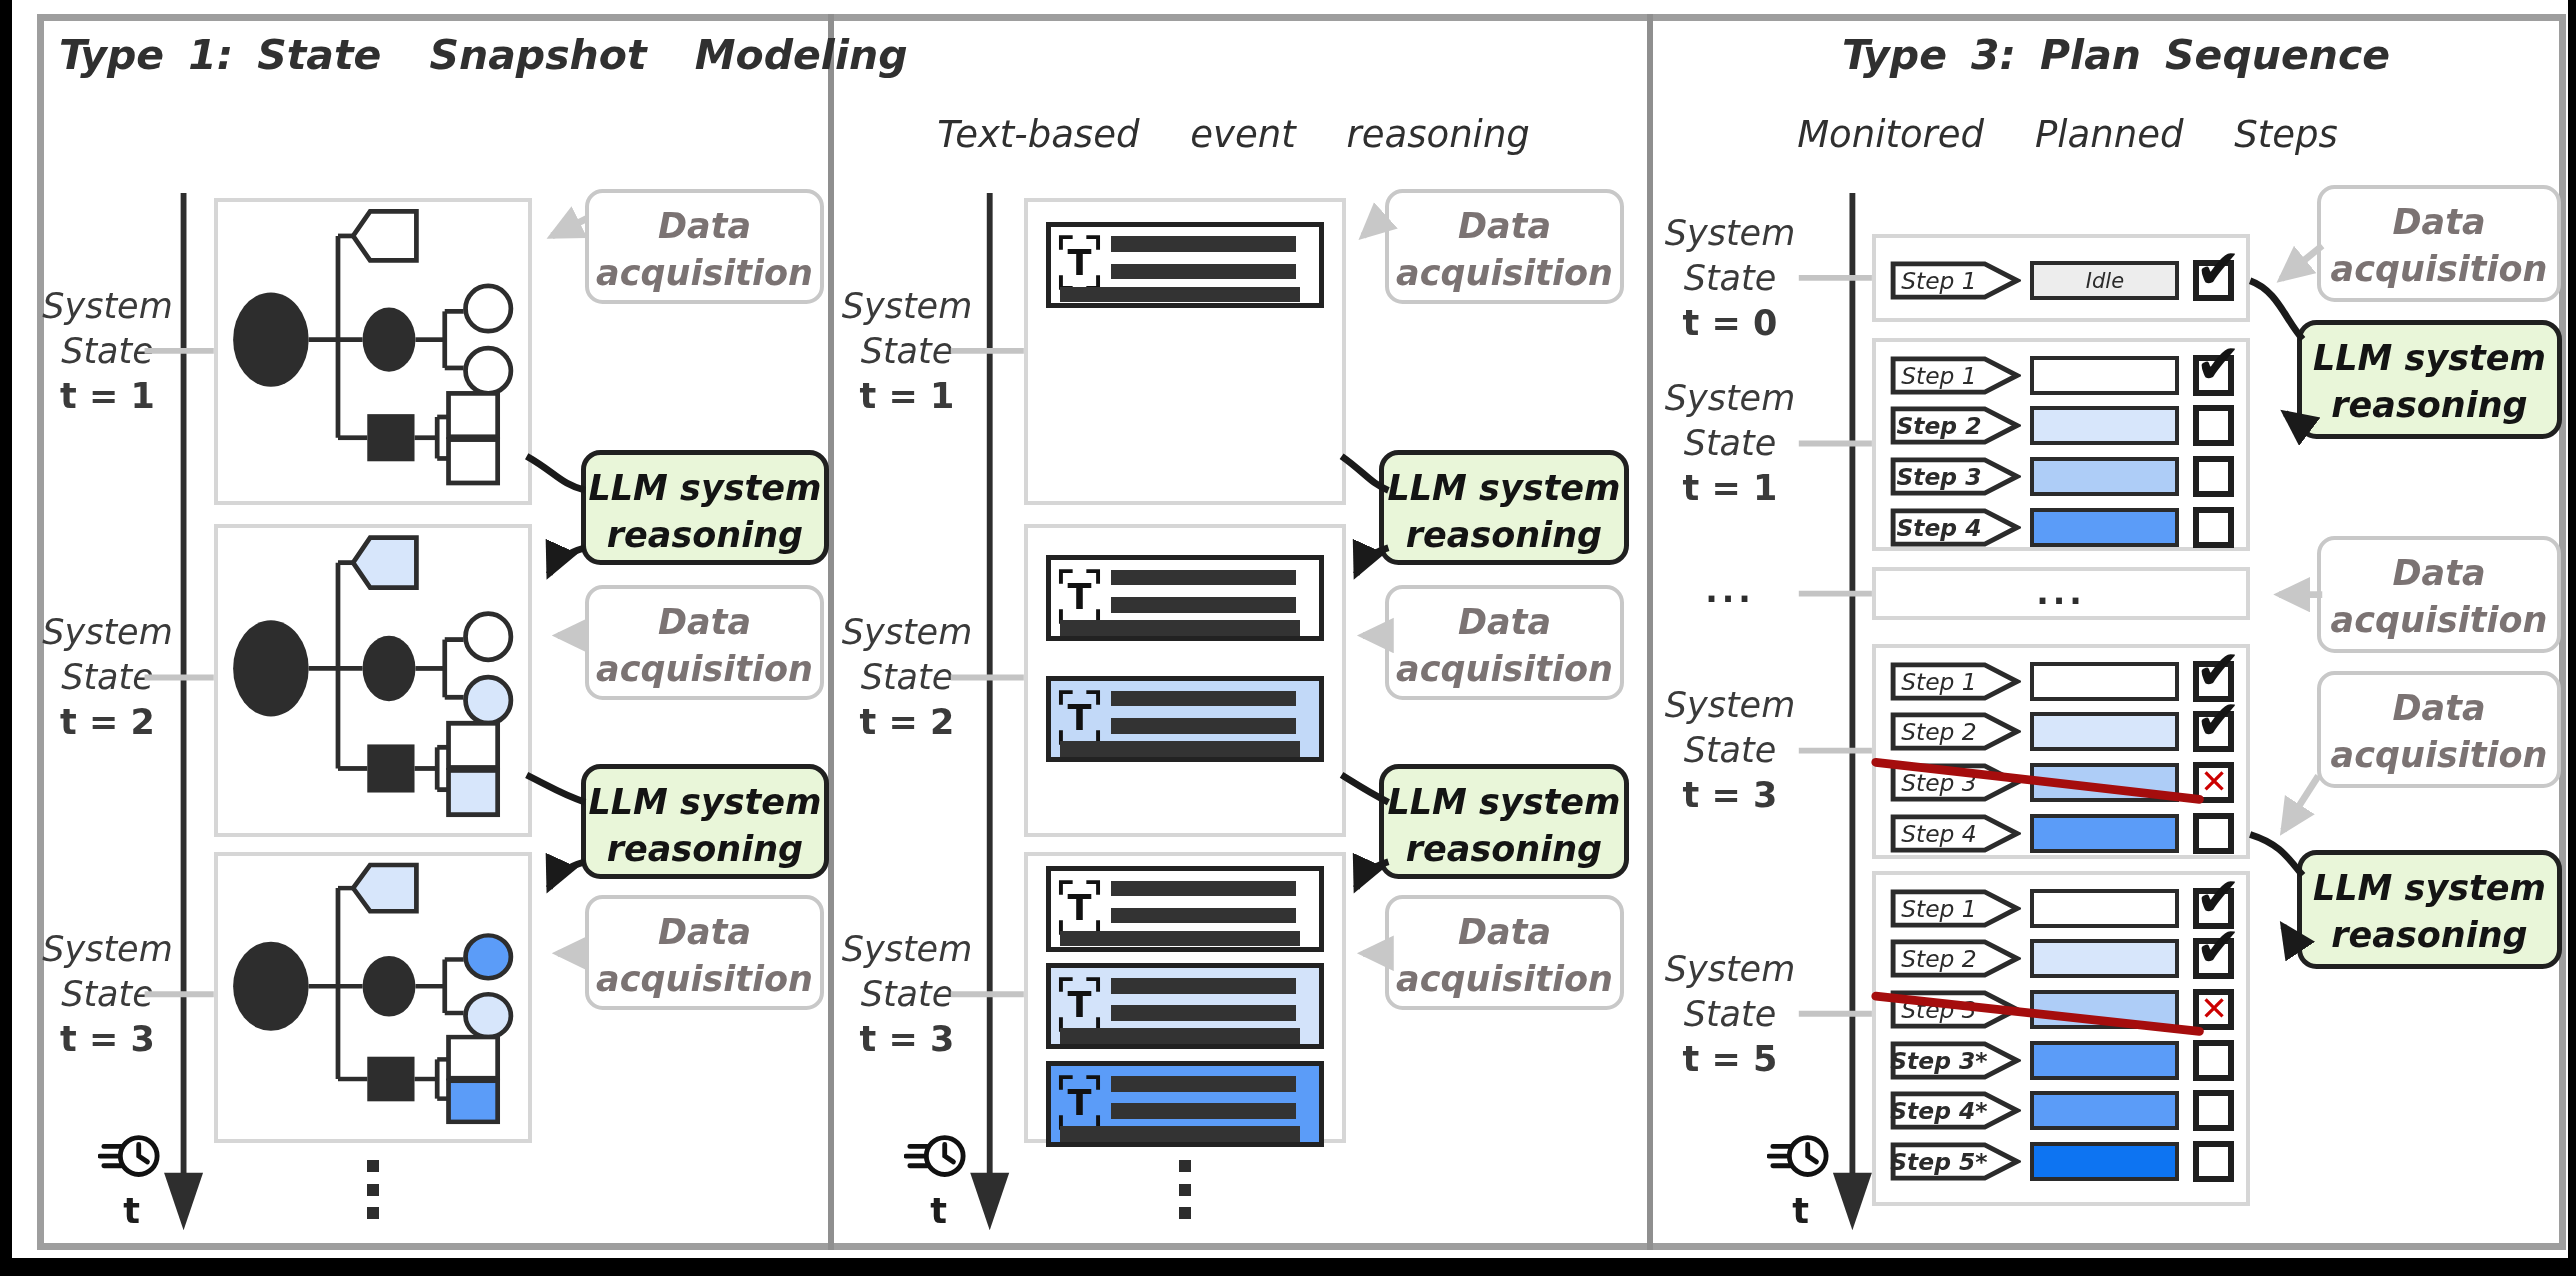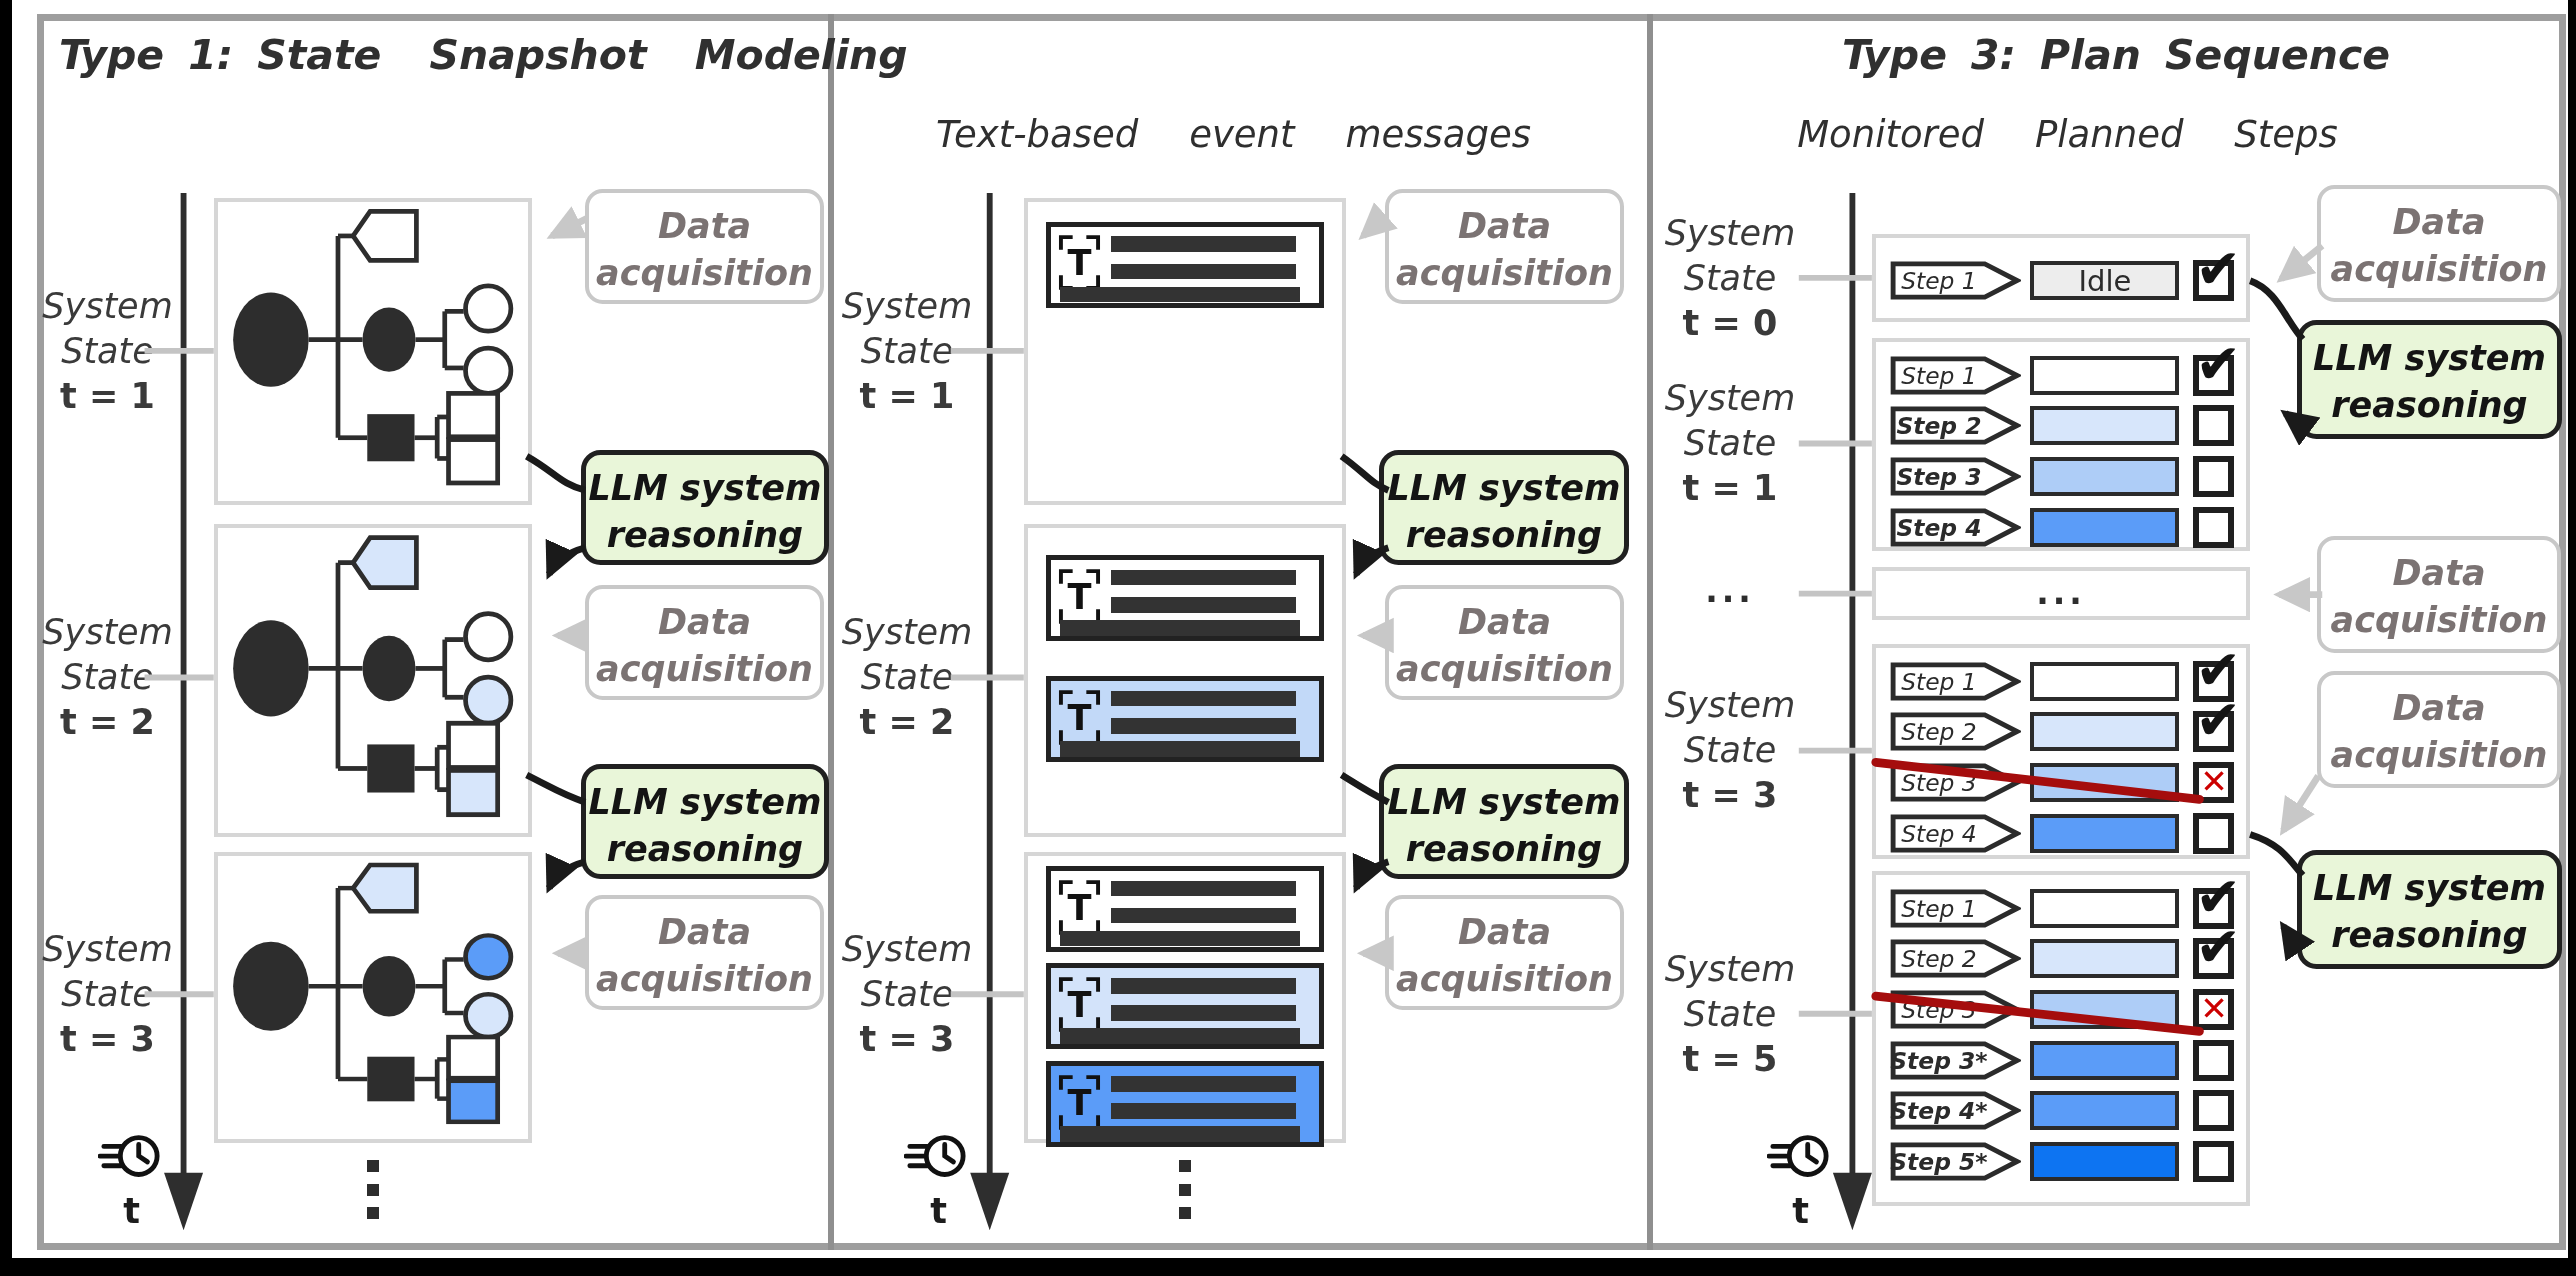--- a/index.html
+++ b/index.html
@@ -21,21 +21,21 @@
         line-height:47px;padding-top:9.8px;}
   .note.green{background:#e9f6d9;border:5.9px solid #202020;border-radius:19.5px;color:#141414;}
   .axis-t{position:absolute;font-size:35px;font-weight:bold;color:#1d1d1d;text-align:center;width:49px;}
   .vdots{position:absolute;width:11.7px;height:11.7px;background:#2d2d2d;}
   .hdots{font-size:33px;font-weight:bold;color:#2d2d2d;letter-spacing:3.9px;text-align:center;
          position:absolute;}
   
   .steprow{position:relative;display:flex;align-items:center;height:39px;margin:0 0 11.7px 13.7px;}
   .stepbar{width:149px;height:39px;border:4.9px solid #2b2b2b;margin-left:9.8px;
            display:flex;align-items:center;justify-content:center;
-           font-size:29px;color:#2b2b2b;}
+           font-size:21px;font-style:italic;color:#2b2b2b;}
   .stepcheck{position:relative;width:41px;height:41px;border:6.8px solid #1f1f1f;margin-left:13.7px;background:#fff;}
   .stepcheck .mark{position:absolute;left:-3.9px;top:-29px;font-size:55px;color:#141414;font-style:normal;}
   .stepcheck .xmark{position:absolute;left:1px;top:-5.9px;font-size:33px;font-weight:bold;color:#cc0000;}
   
   .card{position:relative;height:86px;border:5.9px solid #222;margin:0 17.6px;}
   .card .bar{position:absolute;background:#333;}
   .overlay{position:absolute;left:0;top:0;pointer-events:none;}
   svg text{font-family:"DejaVu Sans",sans-serif;}
 </style>
 </head>
@@ -162,21 +162,21 @@
   </div>
   <div class="note green" style="left:581px;top:764px;width:248px;height:115px;">
     <div>LLM system</div>
       <div>reasoning</div>
   </div>
   <div class="note" style="left:585px;top:895px;width:239px;height:115px;">
     <div>Data</div>
       <div>acquisition</div>
   </div>
 
-  <div class="psub" style="left:858px;top:113px;width:751px;">Text-based  event  messages</div>
+  <div class="psub" style="left:858px;top:113px;width:751px;">Text-based  event  reasoning</div>
 
   <div class="statelabel" style="left:819px;top:284px;width:176px;">
     <div>System</div>
       <div>State</div>
       <div class="tline">t = 1</div>
   </div>
   <div class="statelabel" style="left:819px;top:610px;width:176px;">
     <div>System</div>
       <div>State</div>
       <div class="tline">t = 2</div>

